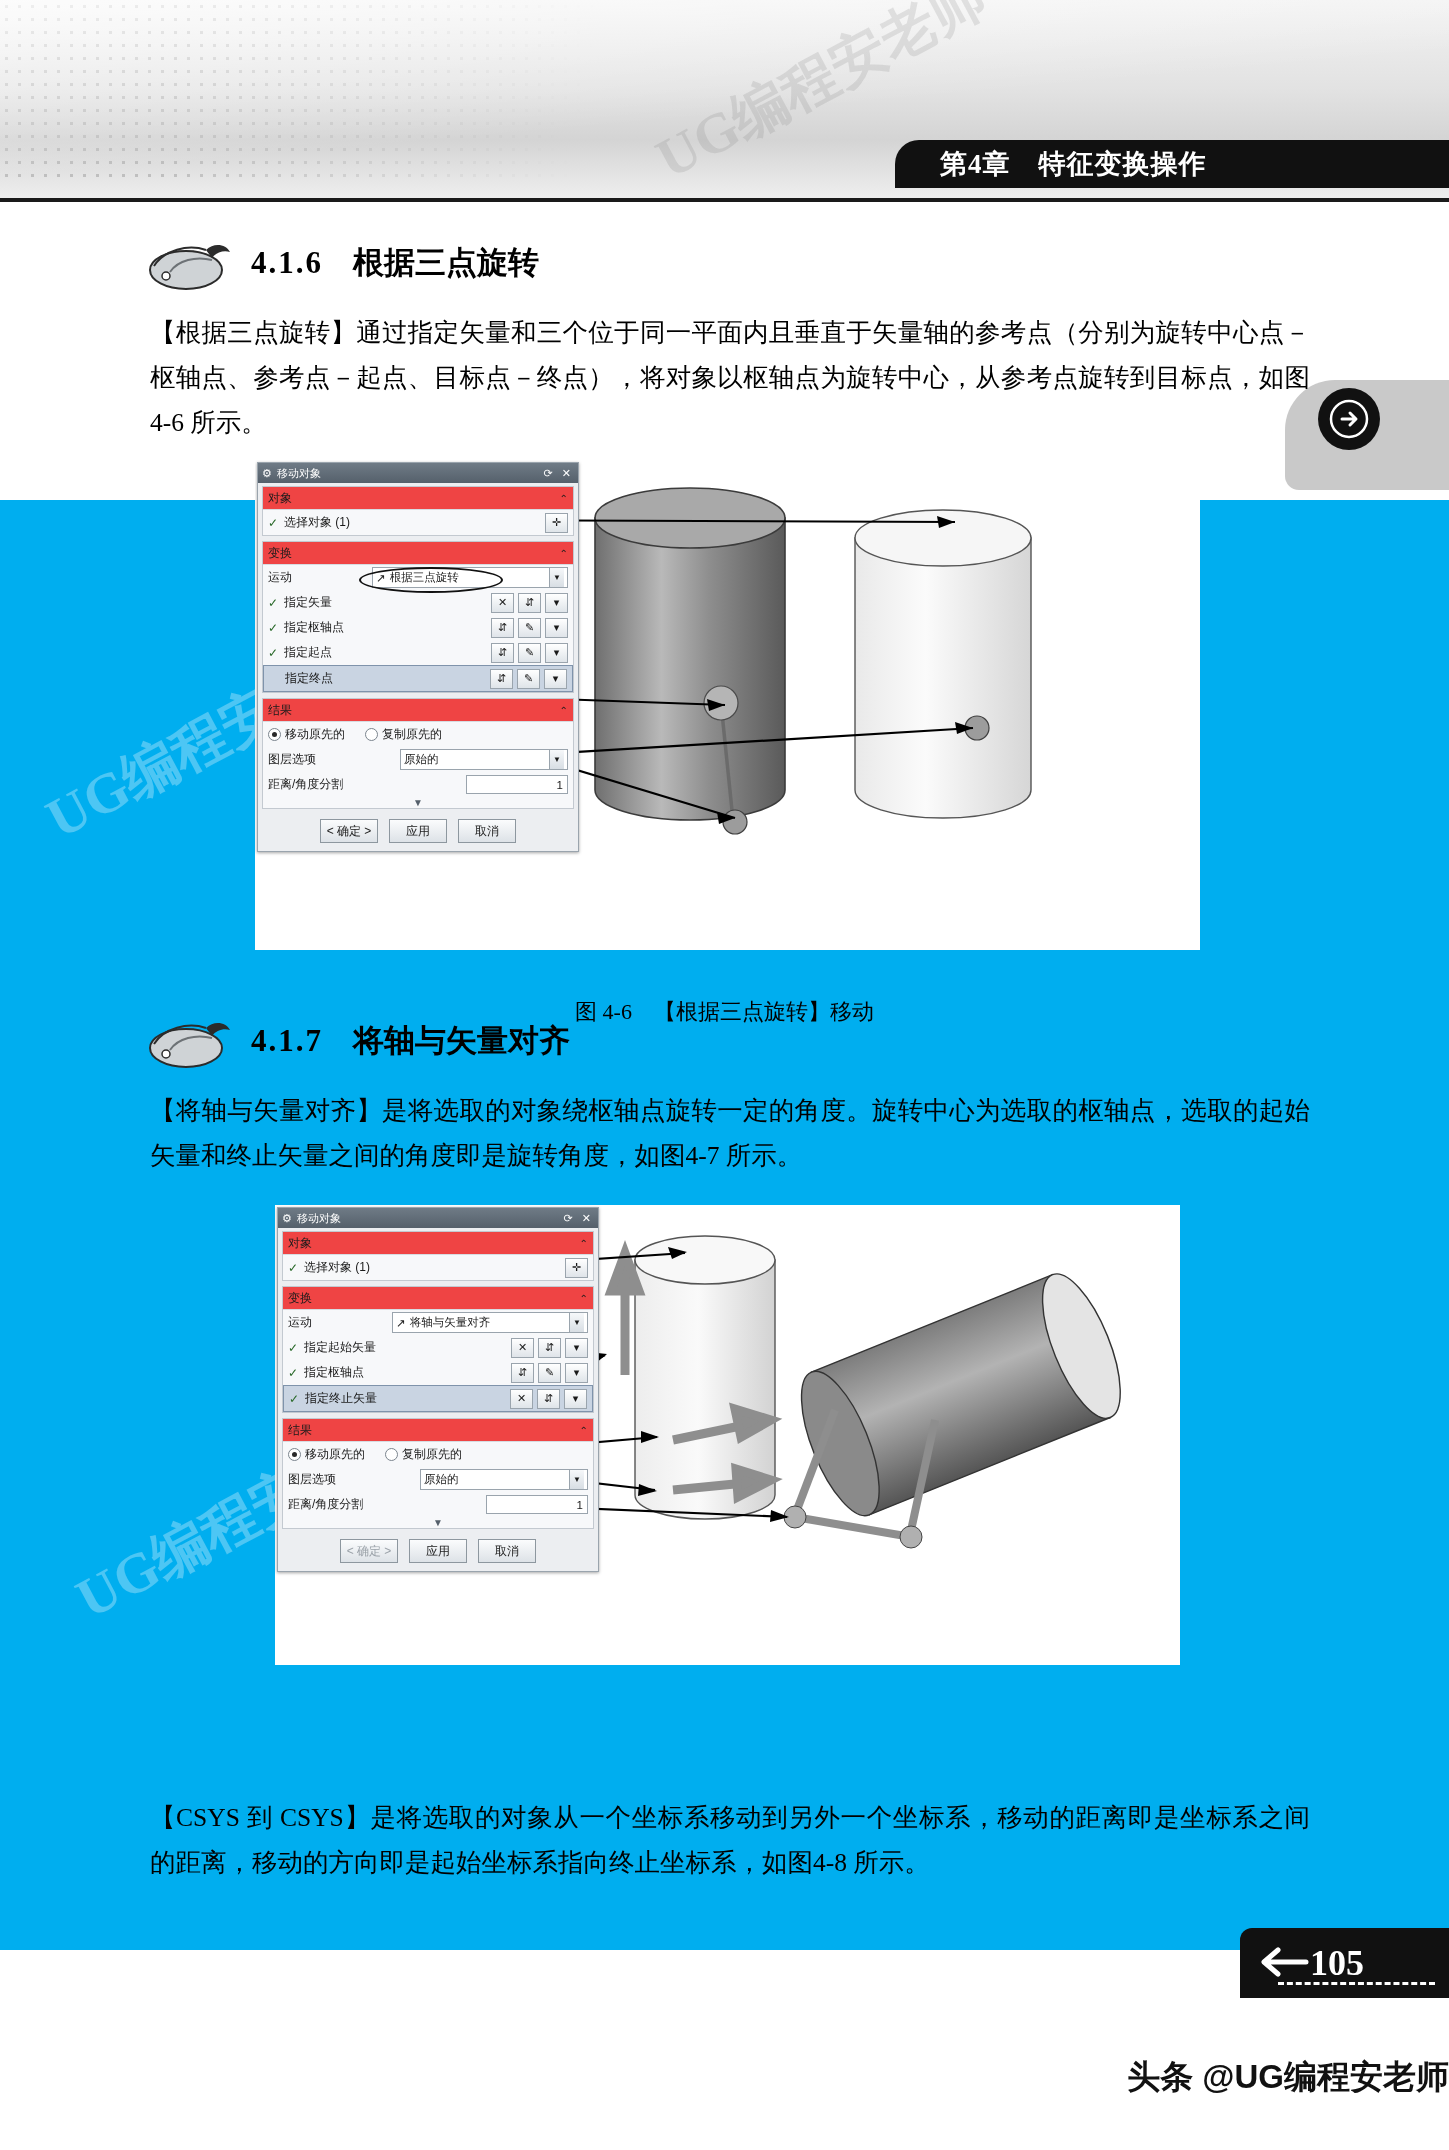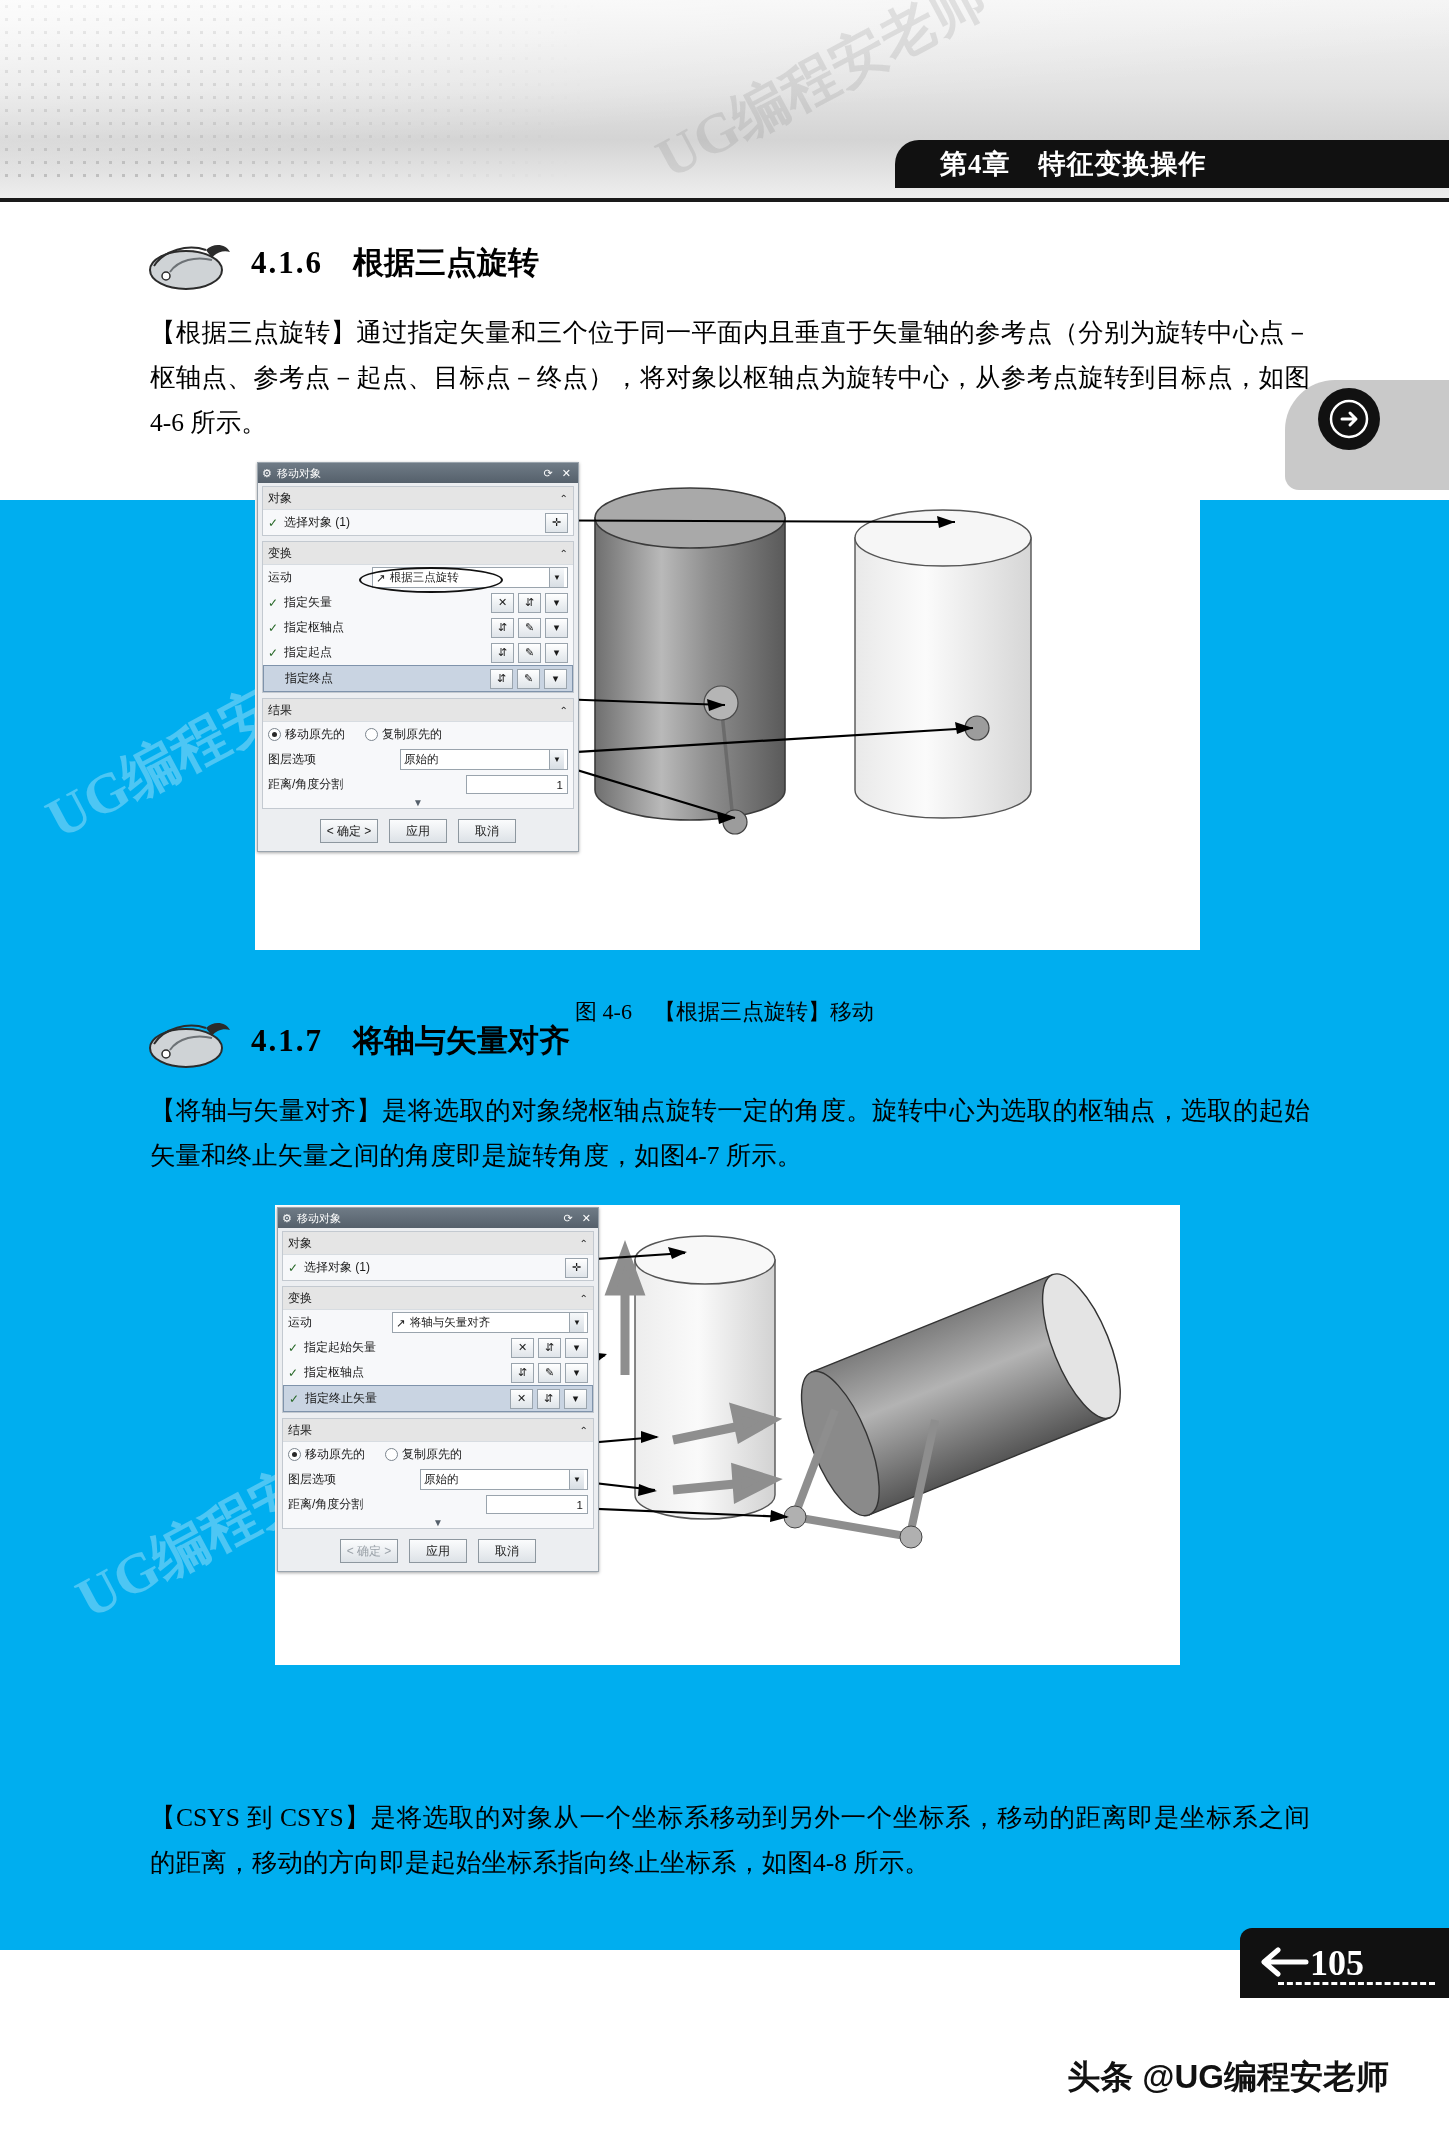--- a/index.html
+++ b/index.html
@@ -101,21 +101,21 @@
     display:flex; align-items:center; color:#fff; font-size:11px; padding:0 4px;
   }
   .nx-title .t { margin-left:5px; }
   .nx-title .ctl { margin-left:auto; font-size:11px; letter-spacing:3px; }
   .nx-body { padding:3px 4px 4px 4px; }
   .nx-group {
     background:#f7f8fa; border:1px solid #c3c9d0; margin-bottom:5px;
   }
   .nx-ghead {
     display:flex; align-items:center; height:22px; font-size:12px;
-    padding:0 5px; background:#e5e5e5; border-bottom:1px solid #d7dce1;
+    padding:0 5px; background:#ef4444; border-bottom:1px solid #d7dce1;
   }
   .nx-ghead .car { margin-left:auto; font-size:10px; }
   .nx-row {
     display:flex; align-items:center; height:25px; font-size:12px; padding:0 5px;
     gap:4px;
   }
   .nx-row .chk { color:#2b6a2b; width:12px; font-size:12px; }
   .nx-row .lbl { white-space:nowrap; }
   .nx-row .spacer { flex:1; }
   .btn-s {
@@ -151,21 +151,21 @@
     position:absolute; left:1240px; top:1928px; width:209px; height:70px;
     background:#111; border-top-left-radius:12px;
     display:flex; align-items:center;
   }
   .pagetab .num { color:#fff; font-size:36px; font-weight:bold; margin-left:70px; font-family:"Liberation Serif", serif;}
   .pagetab .dash {
     position:absolute; left:38px; right:14px; bottom:13px; height:0; border-top:3px dashed #fff;
   }
   .footer {
     position:absolute; left:0; top:2055px; width:1449px; text-align:right;
-    padding-right:60px; box-sizing:border-box;
+    box-sizing:border-box;
     font-size:33px; font-weight:bold; color:#111; font-family:"Liberation Sans", sans-serif;
   }
 </style>
 </head>
 <body>
 
 <div class="page">
 
   <div class="topband">
     <div class="dots"></div>

